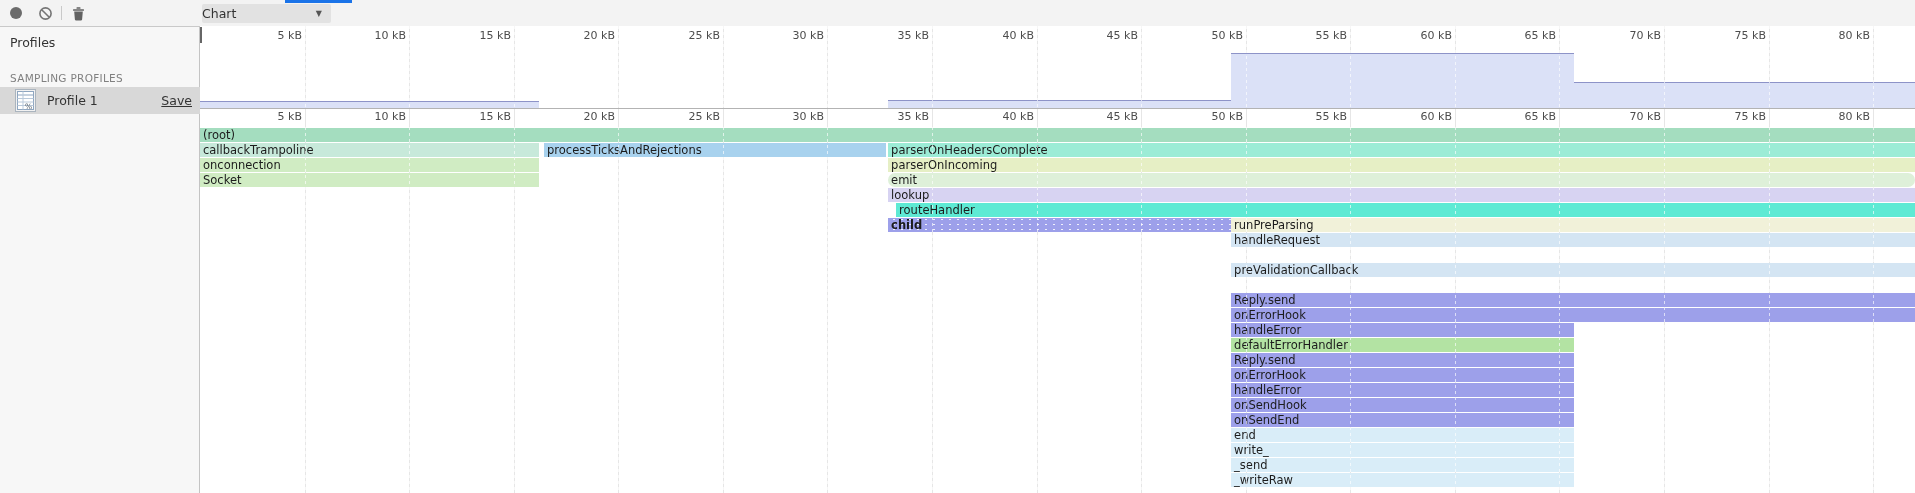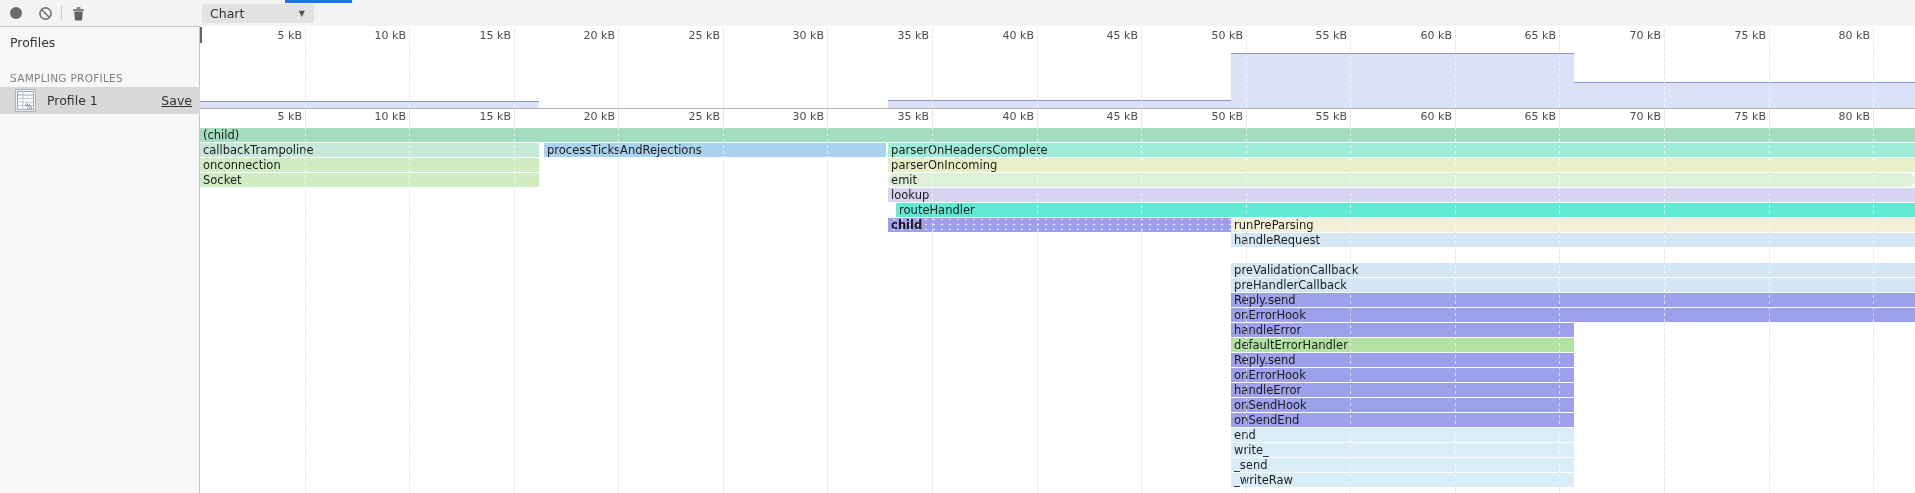--- a/index.html
+++ b/index.html
@@ -7,23 +7,23 @@
        font-family:"DejaVu Sans","Liberation Sans",sans-serif;background:#fff;}
 
   
   .toolbar{position:absolute;left:0;top:0;width:1915px;height:26px;
            background:#f3f3f3;border-bottom:1px solid #c9c9c9;}
   .tab-underline{position:absolute;left:285px;top:0;width:67px;height:3px;background:#1a73e8;}
   .tb-icon{position:absolute;top:4px;width:18px;height:18px;display:flex;
            align-items:center;justify-content:center;cursor:pointer;}
   .record-dot{width:12px;height:12px;border-radius:50%;background:#6b6b6b;}
   .tb-sep{position:absolute;left:61px;top:6px;width:1px;height:14px;background:#c9c9c9;}
-  .dropdown{position:absolute;left:202px;top:4px;width:112px;height:19px;background:#e2e2e2;
+  .dropdown{position:absolute;left:202px;top:4px;width:129px;height:19px;background:#e2e2e2;
             border-radius:2px;font-size:12.5px;color:#333;line-height:19px;
-            padding-left:8px;box-sizing:border-box;cursor:pointer;}
+            box-sizing:border-box;cursor:pointer;}
   .dropdown .arrow{position:absolute;right:9px;top:0;font-size:8px;color:#555;line-height:19px;}
 
   
   .sidebar{position:absolute;left:0;top:27px;width:200px;height:466px;background:#f7f7f7;
            border-right:1px solid #c4c4c4;box-sizing:border-box;}
   .sb-title{position:absolute;left:10px;top:8px;font-size:12.5px;color:#333;}
   .sb-section{position:absolute;left:10px;top:45px;font-size:10.5px;color:#808080;letter-spacing:.3px;}
   .sb-row{position:absolute;left:0;top:60px;width:200px;height:27px;background:#d8d8d8;cursor:pointer;}
   .sb-row .p-icon{position:absolute;left:15px;top:2px;}
   .sb-row .p-name{position:absolute;left:47px;top:6px;font-size:12.5px;color:#333;}
@@ -165,35 +165,34 @@
       <div class="dash-overlay" style="left: 732px; top: 0px; height: 366px;"></div>
       <div class="dash-overlay" style="left: 837px; top: 0px; height: 366px;"></div>
       <div class="dash-overlay" style="left: 941px; top: 0px; height: 366px;"></div>
       <div class="dash-overlay" style="left: 1046px; top: 0px; height: 366px;"></div>
       <div class="dash-overlay" style="left: 1150px; top: 0px; height: 366px;"></div>
       <div class="dash-overlay" style="left: 1255px; top: 0px; height: 366px;"></div>
       <div class="dash-overlay" style="left: 1359px; top: 0px; height: 366px;"></div>
       <div class="dash-overlay" style="left: 1464px; top: 0px; height: 366px;"></div>
       <div class="dash-overlay" style="left: 1569px; top: 0px; height: 366px;"></div>
       <div class="dash-overlay" style="left: 1673px; top: 0px; height: 366px;"></div>
-      <div class="bar" title="(root)" style="left: 0px; width: 1715px; top: 1px; background-color: rgb(164, 221, 191);">(child)</div>
+      <div class="bar" title="(root)" style="left: 0px; width: 1715px; top: 1px; background-color: rgb(164, 221, 191);">(root)</div>
       <div class="bar" title="callbackTrampoline" style="left: 0px; width: 338.817px; top: 16px; background-color: rgb(199, 233, 218);">callbackTrampoline</div>
       <div class="bar" title="processTicksAndRejections" style="left: 344.046px; width: 341.954px; top: 16px; background-color: rgb(168, 210, 238);">processTicksAndRejections</div>
       <div class="bar" title="parserOnHeadersComplete" style="left: 688.091px; width: 1026.91px; top: 16px; background-color: rgb(156, 236, 214);">parserOnHeadersComplete</div>
       <div class="bar" title="onconnection" style="left: 0px; width: 338.817px; top: 31px; background-color: rgb(208, 236, 195);">onconnection</div>
       <div class="bar" title="parserOnIncoming" style="left: 688.091px; width: 1026.91px; top: 31px; background-color: rgb(230, 239, 197);">parserOnIncoming</div>
       <div class="bar" title="Socket" style="left: 0px; width: 338.817px; top: 46px; background-color: rgb(208, 236, 195);">Socket</div>
       <div class="bar" title="emit" style="left: 688.091px; width: 1026.91px; top: 46px; background-color: rgb(222, 240, 217); border-radius: 7px;">emit</div>
       <div class="bar" title="lookup" style="left: 688.091px; width: 1026.91px; top: 61px; background-color: rgb(215, 211, 242);">lookup</div>
       <div class="bar" title="routeHandler" style="left: 688.091px; width: 1026.91px; top: 76px; background-color: #5eead4; margin-left: 8px;">routeHandler</div>
       <div class="bar hatched" title="child" style="left: 688.091px; width: 343px; top: 91px; background-color: rgb(157, 160, 234);">child</div>
       <div class="bar" title="runPreParsing" style="left: 1031.09px; width: 683.909px; top: 91px; background-color: rgb(241, 241, 217);">runPreParsing</div>
       <div class="bar" title="handleRequest" style="left: 1031.09px; width: 683.909px; top: 106px; background-color: rgb(212, 229, 243);">handleRequest</div>
       <div class="bar" title="preValidationCallback" style="left: 1031.09px; width: 683.909px; top: 136px; background-color: rgb(212, 229, 243);">preValidationCallback</div>
-      <div class="bar" title="preHandlerCallback" style="left: 1031.09px; width: 683.909px; top: 151px; background-color: rgb(212, 229, 243);">preHandlerCallback</div>
       <div class="bar" title="Reply.send" style="left: 1031.09px; width: 683.909px; top: 166px; background-color: rgb(157, 160, 234);">Reply.send</div>
       <div class="bar" title="onErrorHook" style="left: 1031.09px; width: 683.909px; top: 181px; background-color: rgb(157, 160, 234);">onErrorHook</div>
       <div class="bar" title="handleError" style="left: 1031.09px; width: 343px; top: 196px; background-color: rgb(157, 160, 234);">handleError</div>
       <div class="bar" title="defaultErrorHandler" style="left: 1031.09px; width: 343px; top: 211px; background-color: rgb(179, 227, 163);">defaultErrorHandler</div>
       <div class="bar" title="Reply.send" style="left: 1031.09px; width: 343px; top: 226px; background-color: rgb(157, 160, 234);">Reply.send</div>
       <div class="bar" title="onErrorHook" style="left: 1031.09px; width: 343px; top: 241px; background-color: rgb(157, 160, 234);">onErrorHook</div>
       <div class="bar" title="handleError" style="left: 1031.09px; width: 343px; top: 256px; background-color: rgb(157, 160, 234);">handleError</div>
       <div class="bar" title="onSendHook" style="left: 1031.09px; width: 343px; top: 271px; background-color: rgb(157, 160, 234);">onSendHook</div>
       <div class="bar" title="onSendEnd" style="left: 1031.09px; width: 343px; top: 286px; background-color: rgb(157, 160, 234);">onSendEnd</div>
       <div class="bar" title="end" style="left: 1031.09px; width: 343px; top: 301px; background-color: rgb(217, 237, 248);">end</div>

